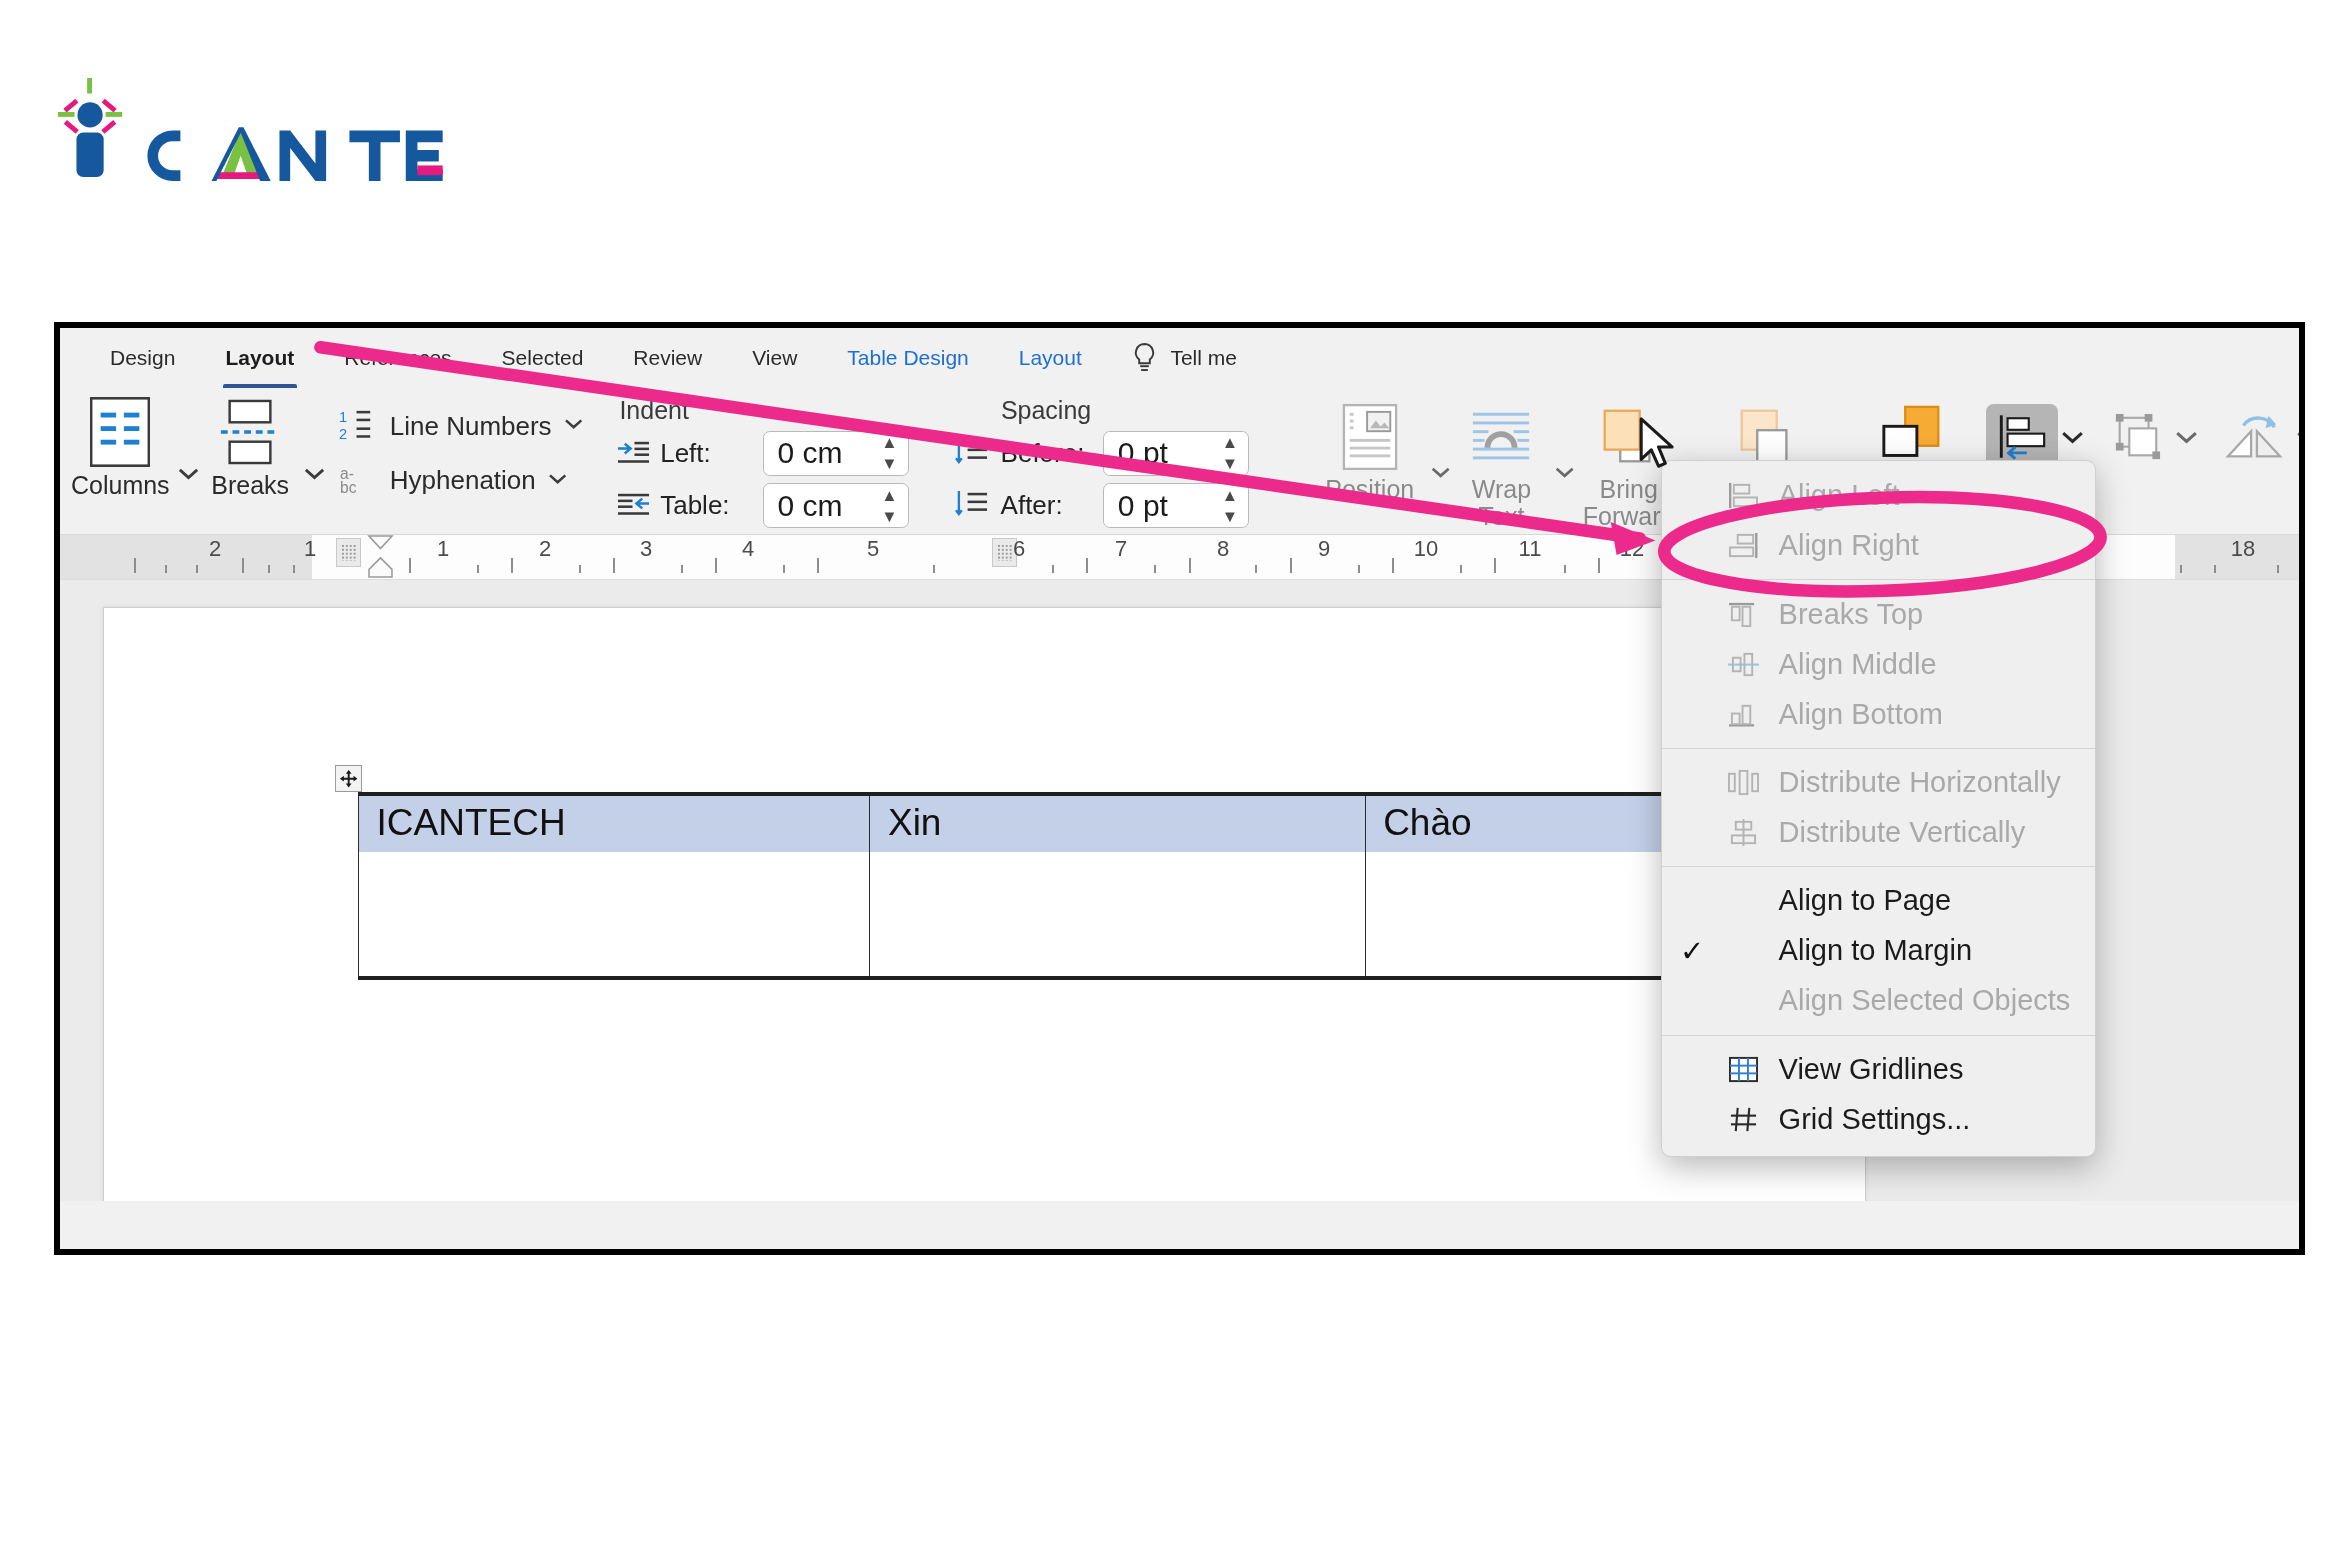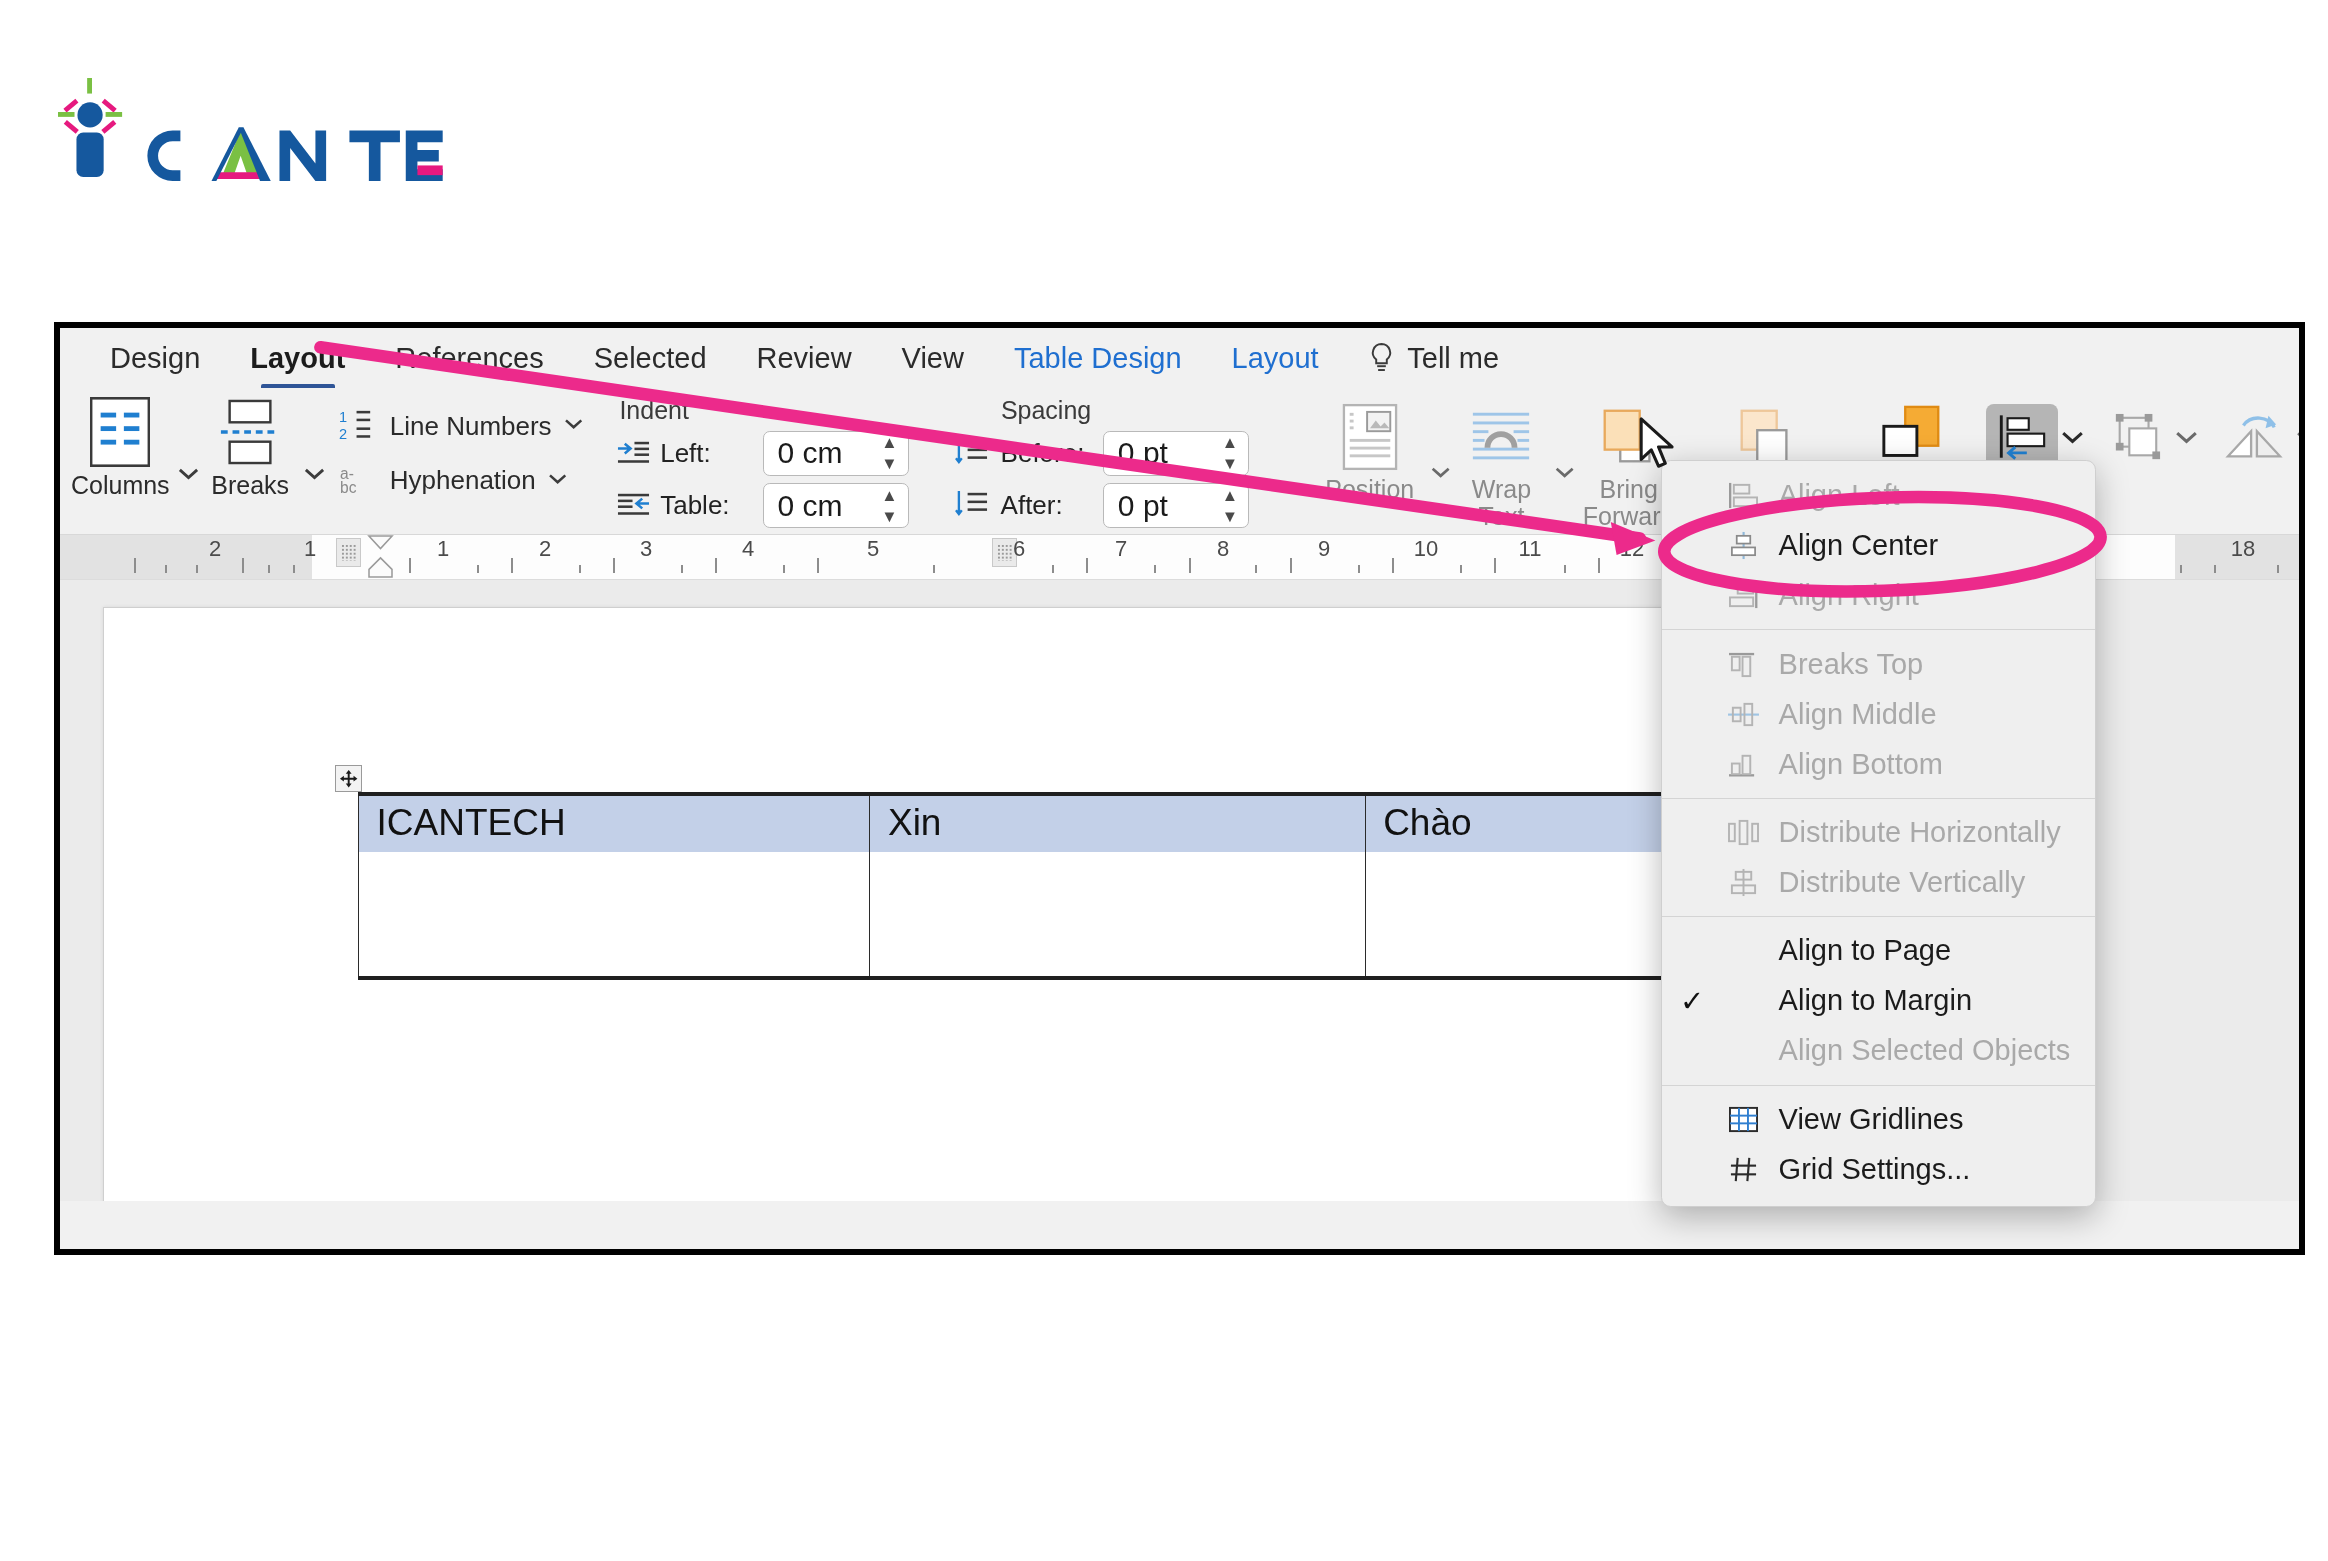--- a/index.html
+++ b/index.html
@@ -27,21 +27,21 @@
   }
   #word-inner { position:relative; width:100%; height:100%; background:#f1f1f1; overflow:hidden; }
 
   
   #ribbon-tabs {
     position: relative; height: 60px; background: #f1f1f1;
     display: flex; align-items: center; padding-left: 25px; gap: 0;
   }
   .tab {
     position: relative;
-    font-size: 29px; color: #2b2b2b; padding: 0 25px; height: 60px;
+    font-size: 21px; color: #2b2b2b; padding: 0 25px; height: 60px;
     display: flex; align-items: center; white-space: nowrap; cursor: default;
   }
   .tab.active { font-weight: bold; color: #1c1c1c; }
   .tab.active::after {
     content: ""; position: absolute; left: 50%; transform: translateX(-50%);
     bottom: -3.9px; width: 74px; height: 7.8px; background: #2f5597; border-radius: 1.9px;
   }
   .tab.contextual { color: #1f6fd0; }
   .tab.tellme { gap: 13.6px; }
   .bulb { width: 25px; height: 33px; display:inline-block; }
@@ -661,31 +661,20 @@
       <span class="mcheck"></span>
       <span class="micon">
         <svg width="33" height="29" viewBox="0 0 34 30">
             <rect x="2" y="2" width="2.4" height="26" fill="#9a9a9a"></rect>
             <rect x="7" y="4" width="16" height="9" fill="none" stroke="#b4b4b4" stroke-width="2"></rect>
             <rect x="7" y="17" width="24" height="9" fill="none" stroke="#b4b4b4" stroke-width="2"></rect>
           </svg>
       </span>
       <span class="mlabel">Align Left</span>
     </div>
-    <div class="mi">
-      <span class="mcheck"></span>
-      <span class="micon">
-        <svg width="33" height="29" viewBox="0 0 34 30">
-            <rect x="16" y="1" width="2.2" height="28" fill="#8fb8da"></rect>
-            <rect x="10" y="5" width="14" height="8" fill="#fff" stroke="#8a8a8a" stroke-width="1.8"></rect>
-            <rect x="5" y="17" width="24" height="8" fill="#fff" stroke="#8a8a8a" stroke-width="1.8"></rect>
-          </svg>
-      </span>
-      <span class="mlabel">Align Center</span>
-    </div>
     <div class="mi disabled">
       <span class="mcheck"></span>
       <span class="micon">
         <svg width="33" height="29" viewBox="0 0 34 30">
             <rect x="29" y="2" width="2.4" height="26" fill="#9a9a9a"></rect>
             <rect x="11" y="4" width="16" height="9" fill="none" stroke="#b4b4b4" stroke-width="2"></rect>
             <rect x="3" y="17" width="24" height="9" fill="none" stroke="#b4b4b4" stroke-width="2"></rect>
           </svg>
       </span>
       <span class="mlabel">Align Right</span>

